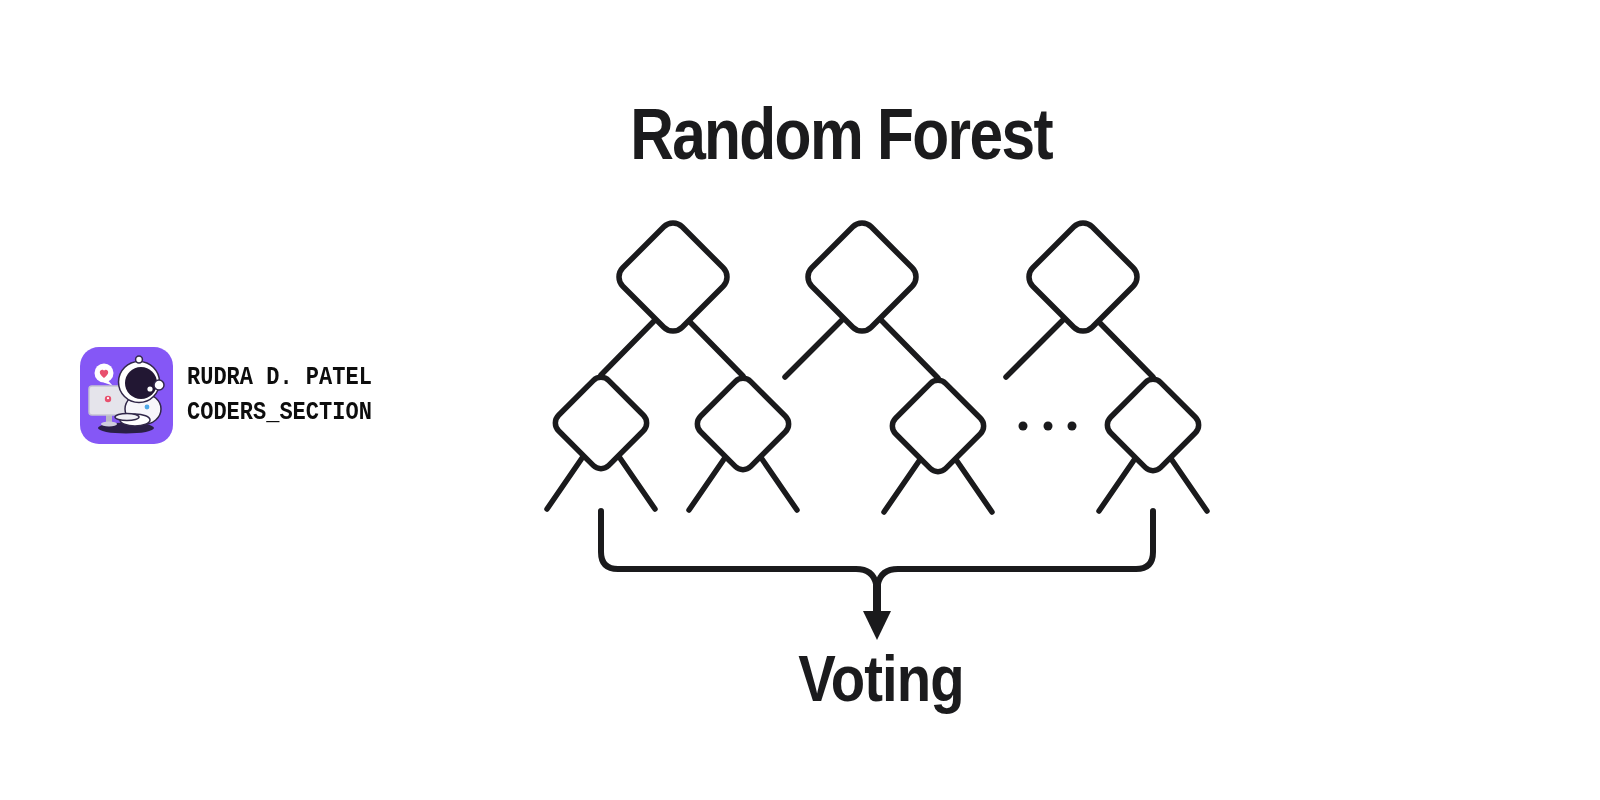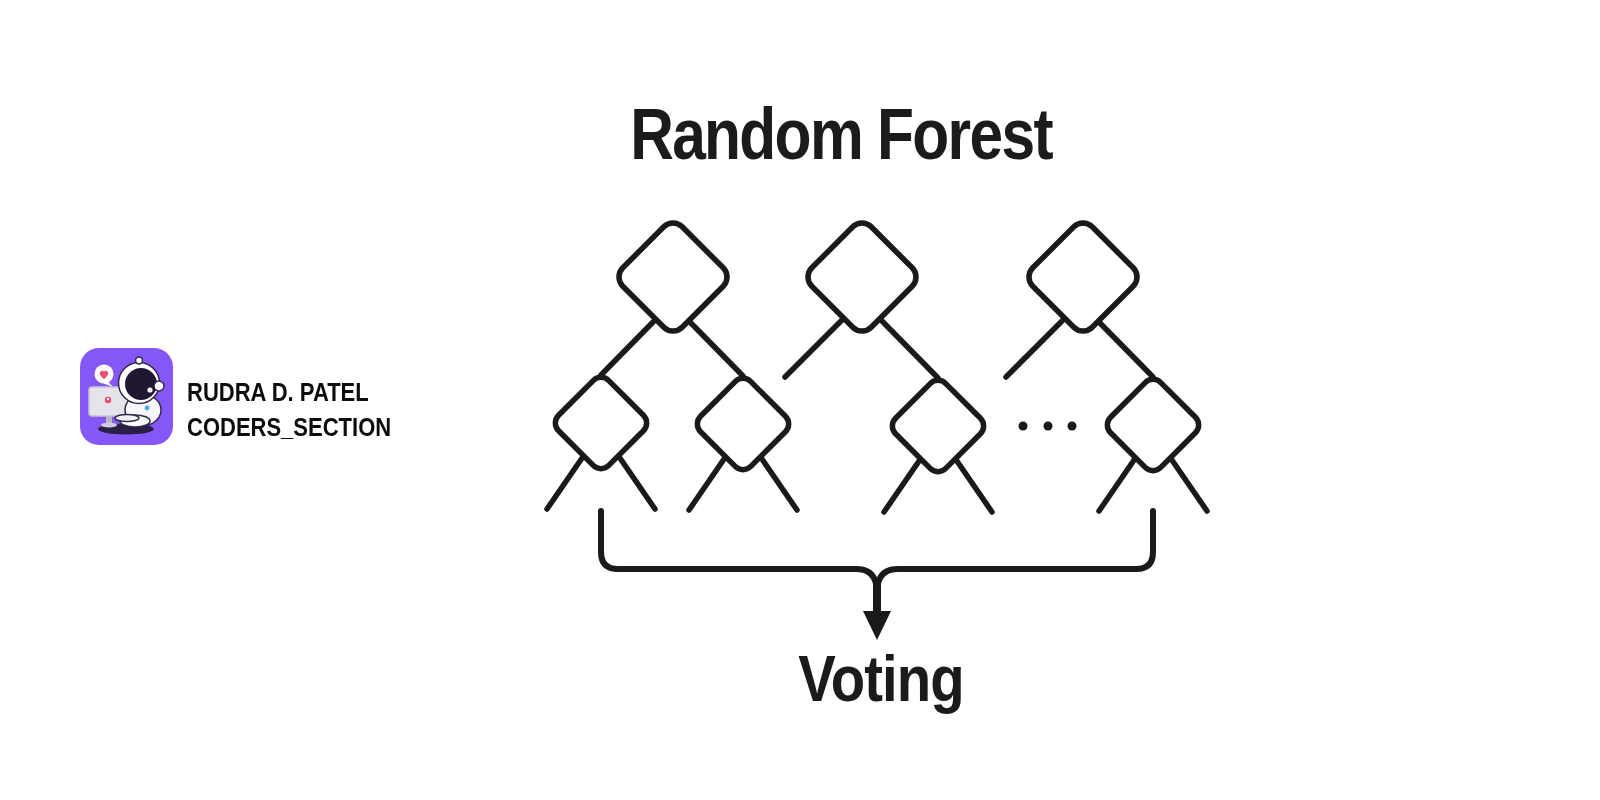--- a/index.html
+++ b/index.html
@@ -24,21 +24,21 @@
     position:absolute;left:681px;top:642px;width:400px;
     text-align:center;
     font-size:64px;font-weight:700;letter-spacing:-1px;
     color:#1b1b1d;
     transform:scaleX(.88);transform-origin:50% 50%;
     white-space:nowrap;
   }
 
   .brand{
     position:absolute;left:80px;top:345px;height:100px;
-    display:flex;align-items:flex-end;
+    display:flex;align-items:center;font-family:Liberation Mono, monospace;
   }
   .brand-logo{width:93px;height:97px;display:block;}
   .brand-name{
     margin-left:14px;
     font-weight:700;
     font-size:25px;line-height:35px;letter-spacing:0px;
     color:#0d0d0d;
     transform:scaleX(.88);transform-origin:0 50%;
     white-space:nowrap;
   }

